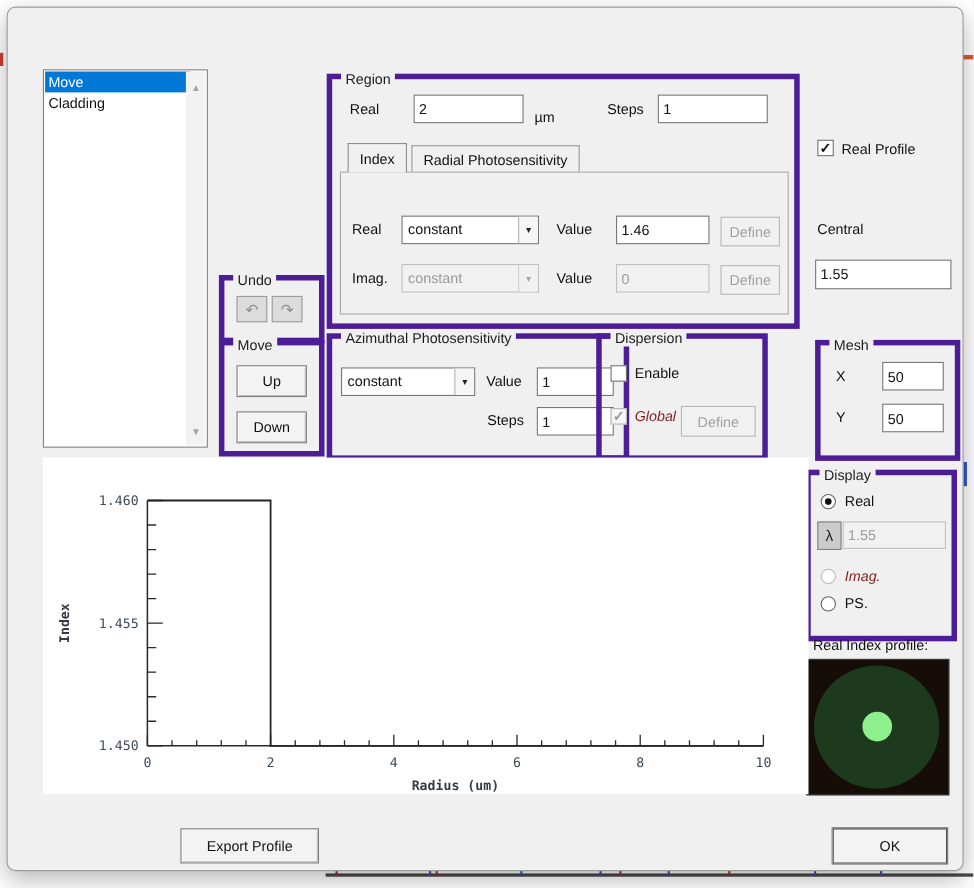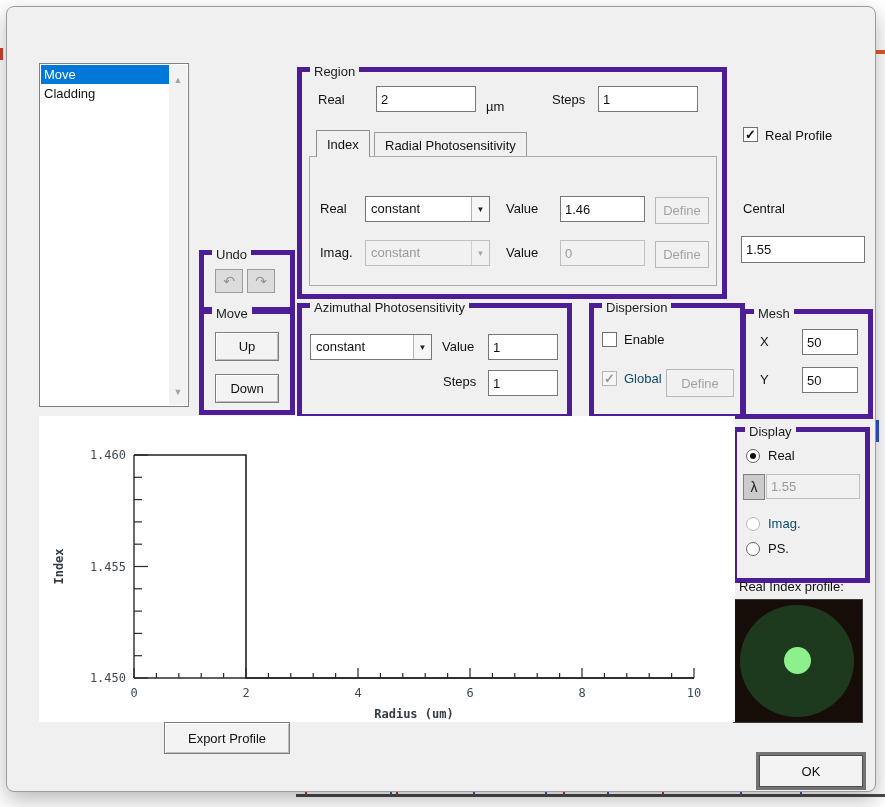--- a/index.html
+++ b/index.html
@@ -11,25 +11,25 @@
   .dialog{position:absolute;left:6px;top:6px;width:868px;height:784px;background:#f0f0f0;
           border:1px solid #9b9b9b;border-radius:8px;box-shadow:0 8px 22px rgba(0,0,0,.28);overflow:hidden;}
   .titlebar{position:absolute;left:0;top:0;width:100%;height:42px;background:#f5fafd;border-bottom:1px solid #e3e7ea;}
   .title{position:absolute;left:40px;top:11px;font-size:15px;color:#1a1a1a;}
   .closebtn{position:absolute;left:826px;top:8px;width:30px;height:26px;text-align:center;line-height:26px;
             font-size:17px;color:#222;cursor:default;}
   .app-icon{position:absolute;left:13px;top:12px;width:22px;height:17px;}
   .app-icon .bar{position:absolute;left:0;width:22px;height:5px;background:#2230d8;border-top:2px solid #8f9aa3;}
   
   .lbl{position:absolute;white-space:nowrap;color:#111;}
-  .lbl.dis{color:#0c4a6e;}
+  .lbl.dis{color:#7f1d1d;font-style:italic;}
   .btn{position:absolute;background:#f3f3f3;border:1px solid #7e7e7e;box-shadow:inset 1px 1px 0 #ffffff,inset -1px -1px 0 #bdbdbd;
        text-align:center;color:#111;font-size:13px;display:flex;align-items:center;justify-content:center;cursor:default;}
   .btn.dis{color:#a2a2a2;border-color:#b7b7b7;box-shadow:none;background:#f1f1f1;}
-  .btn.default{border:3px solid #737373;box-shadow:inset 0 0 0 1px #4e4e4e;}
+  .btn.default{border:1px solid #737373;box-shadow:inset 0 0 0 1px #4e4e4e;}
   .group{position:absolute;border:5px solid #4c1d95;}
   .glabel{position:absolute;top:-8px;left:8px;background:#f0f0f0;padding:0 4px;font-size:13px;color:#1c1c1c;white-space:nowrap;}
   .tinput{position:absolute;background:#fff;border:1px solid #767676;font-family:"Liberation Sans",sans-serif;
           font-size:13px;color:#111;padding:0 4px;box-sizing:border-box;outline:none;}
   .tinput.dis{background:#f1f1f1;color:#9a9a9a;border-color:#c0c0c0;}
   .combo{position:absolute;background:#fff;border:1px solid #767676;box-sizing:border-box;}
   .combo .ctext{position:absolute;left:5px;top:4px;font-size:13px;color:#111;}
   .combo .carr{position:absolute;right:0;top:0;width:17px;height:100%;border-left:1px solid #b5b5b5;
                display:flex;align-items:center;justify-content:center;font-size:8px;color:#222;background:#f6f6f6;}
   .combo.dis{background:#f1f1f1;border-color:#c0c0c0;}
@@ -146,21 +146,21 @@
     <div class="combo" style="left:8px;top:26px;width:122px;height:26px;">
       <span class="ctext">constant</span>
       <span class="carr">▼</span>
     </div>
     <span class="lbl" style="left:140px;top:31px;">Value</span>
     <input class="tinput" style="left: 186px; top: 26px; width: 70px; height: 26px;" value="1">
     <span class="lbl" style="left:141px;top:66px;">Steps</span>
     <input class="tinput" style="left: 186px; top: 62px; width: 70px; height: 26px;" value="1">
   </div>
 
-  <div class="group" style="left:582px;top:296px;width:146px;height:106px;">
+  <div class="group" style="left:535px;top:296px;width:146px;height:106px;">
     <span class="glabel">Dispersion</span>
     <div class="check" style="left:8px;top:24px;"></div>
     <span class="lbl" style="left:30px;top:24px;">Enable</span>
     <div class="check dis" style="left:8px;top:63px;">
       <span>✓</span>
     </div>
     <span class="lbl dis" style="left:30px;top:63px;">Global</span>
     <div class="btn dis" style="left:72px;top:61px;width:66px;height:26px;">Define</div>
   </div>
 
@@ -251,16 +251,16 @@
         <text x="319" y="281" text-anchor="middle" class="ctick">4</text>
         <text x="431" y="281" text-anchor="middle" class="ctick">6</text>
         <text x="543" y="281" text-anchor="middle" class="ctick">8</text>
         <text x="655" y="281" text-anchor="middle" class="ctick">10</text>
         <text x="375" y="302" text-anchor="middle" class="ctick cbold">Radius (um)</text>
         <text transform="rotate(-90 20 150.5)" x="20" y="154.5" text-anchor="middle" class="ctick cbold">Index</text>
         <polyline fill="none" stroke="#222222" stroke-width="1.6" points="95,39 207,39 207,262 655,262"></polyline>
       </svg>
   </div>
 
-  <div class="btn" style="left:157px;top:715px;width:124px;height:30px;">Export Profile</div>
+  <div class="btn" style="left:157px;top:746px;width:124px;height:30px;">Export Profile</div>
   <div class="btn default" style="left:749px;top:745px;width:104px;height:32px;">OK</div>
 
 </div>
 
 </body></html>

